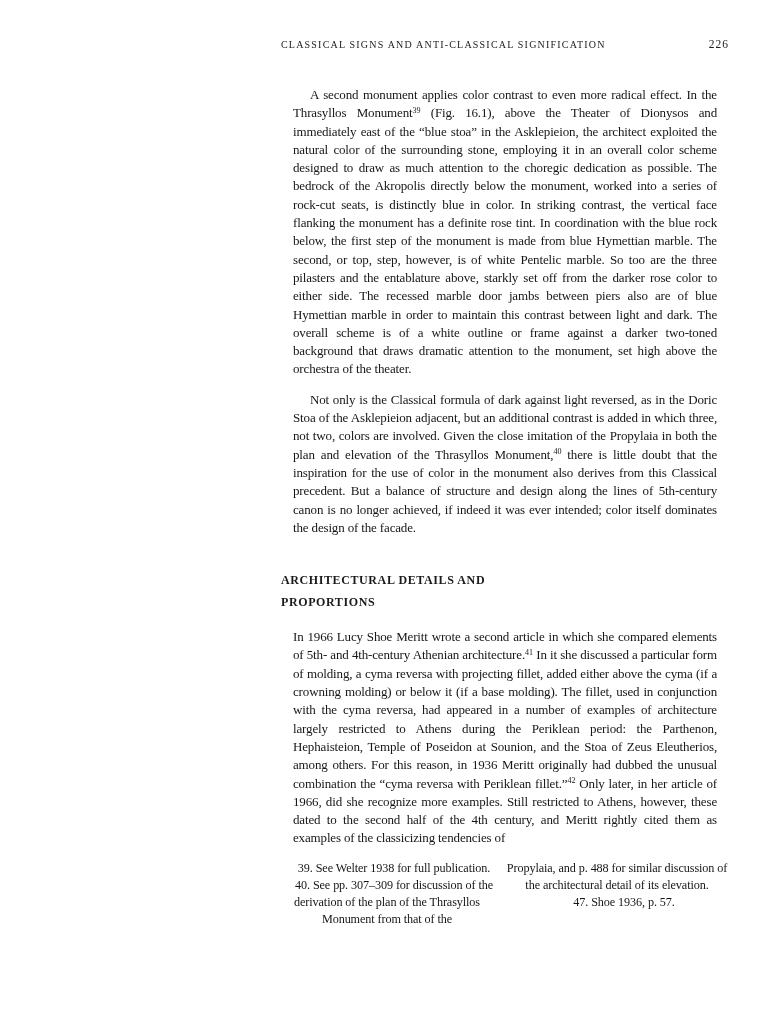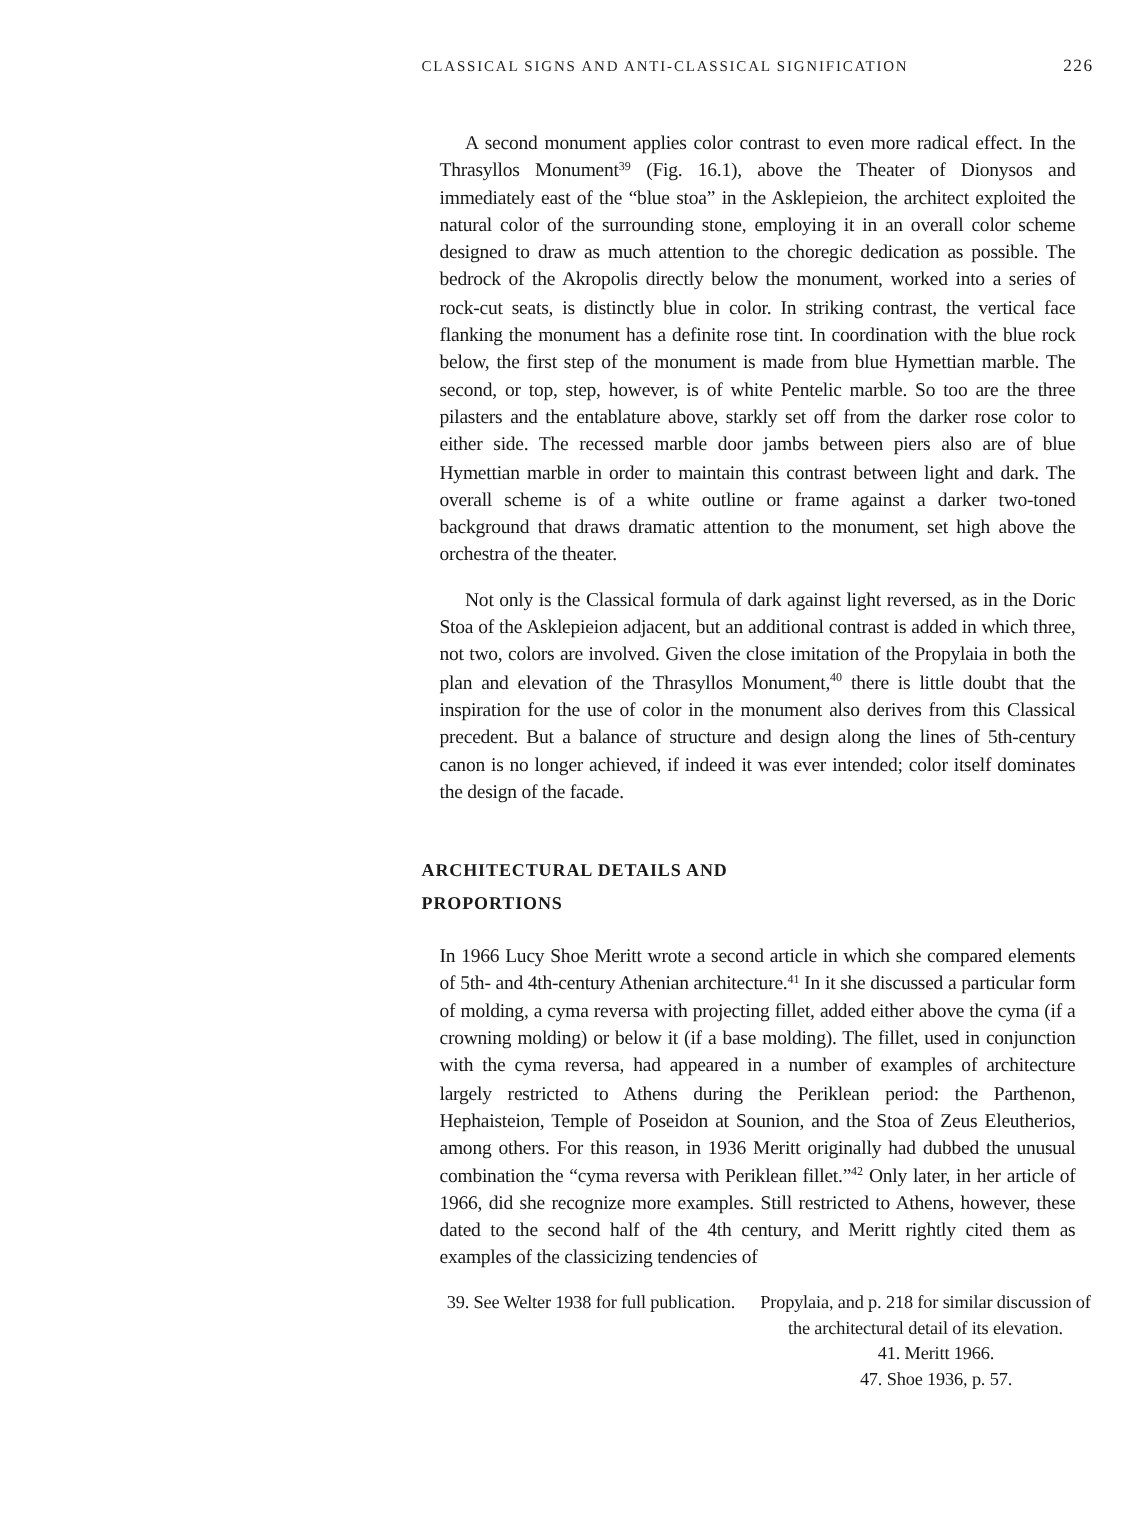--- a/index.html
+++ b/index.html
@@ -112,22 +112,22 @@
       <span>PROPORTIONS</span>
     </h2>
 
     <div id="paras-after">
         <div class="para"><span>In 1966 Lucy Shoe Meritt wrote a second article in which she compared elements of 5th- and 4th-century Athenian architecture.</span><sup>41</sup><span> In it she discussed a particular form of molding, a cyma reversa with projecting fillet, added either above the cyma (if a crowning molding) or below it (if a base molding). The fillet, used in conjunction with the cyma reversa, had appeared in a number of examples of architecture largely restricted to Athens during the Periklean period: the Parthenon, Hephaisteion, Temple of Poseidon at Sounion, and the Stoa of Zeus Eleutherios, among others. For this reason, in 1936 Meritt originally had dubbed the unusual combination the “cyma reversa with Periklean fillet.”</span><sup>42</sup><span> Only later, in her article of 1966, did she recognize more examples. Still restricted to Athens, however, these dated to the second half of the 4th century, and Meritt rightly cited them as examples of the classicizing tendencies of</span></div>
       </div>
 
     <div class="footnotes">
       <div class="fncol-left" id="fn-left">
           <div class="fn indent">39. See Welter 1938 for full publication.</div>
+          <div class="fn indent">40. See pp. 307–309 for discussion of the derivation of the plan of the Thrasyllos Monument from that of the</div>
         </div>
       <div class="fncol-right" id="fn-right">
-          <div class="fn">Propylaia, and p. 218 for similar discussion of the architectural detail of its elevation.</div>
-          <div class="fn indent">41. Meritt 1966.</div>
+          <div class="fn">Propylaia, and p. 488 for similar discussion of the architectural detail of its elevation.</div>
           <div class="fn indent">47. Shoe 1936, p. 57.</div>
         </div>
     </div>
 
   </div>
 </div>
 
 </body></html>

